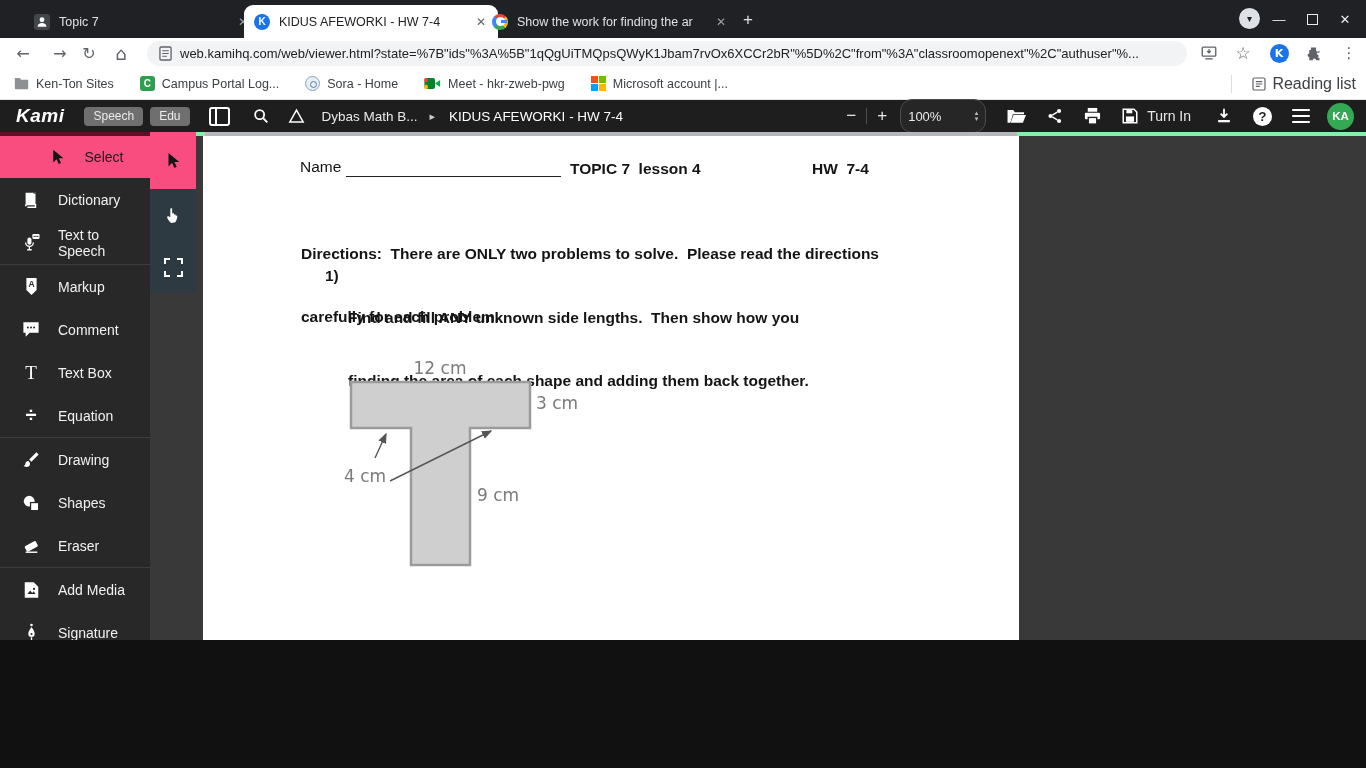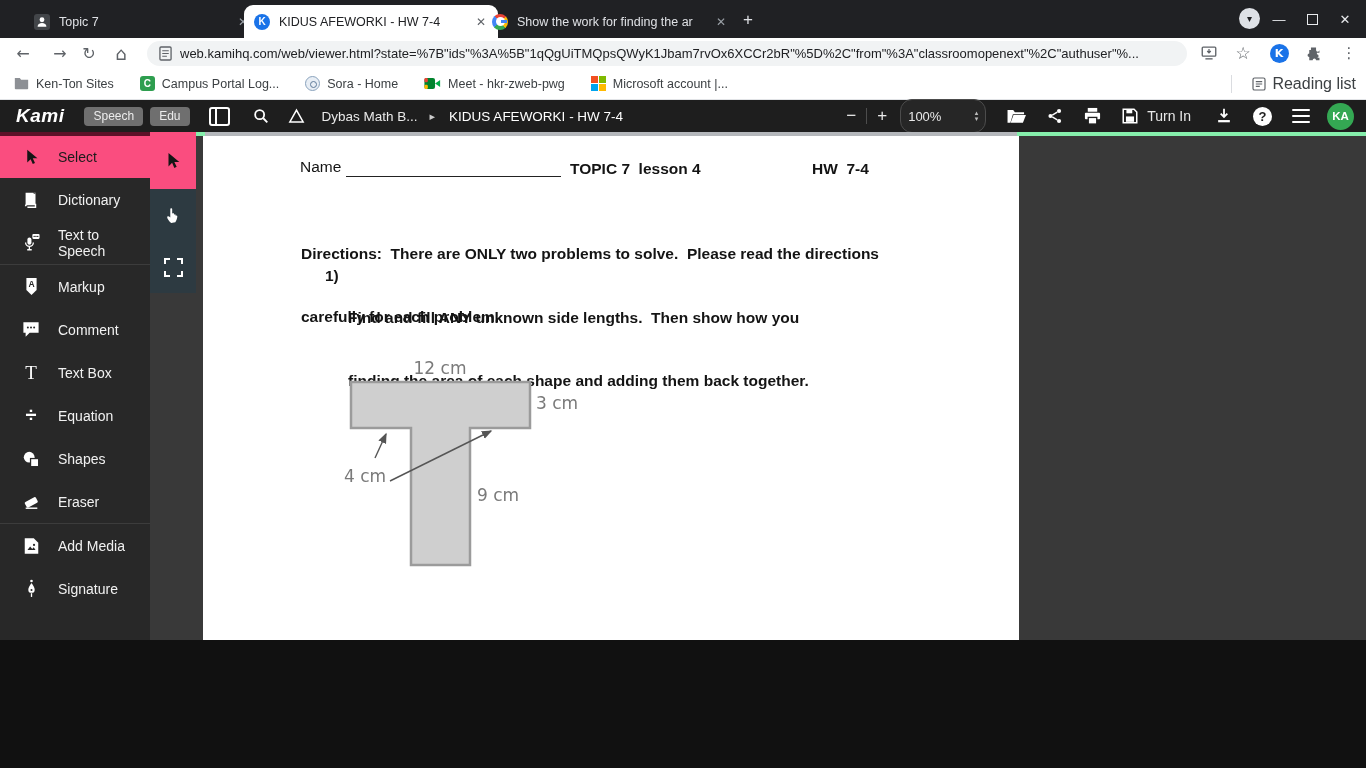--- a/index.html
+++ b/index.html
@@ -75,21 +75,21 @@
           display:flex;align-items:center;justify-content:center;}
   .vsep{width:1px;height:16px;background:#4d4d4d;}
   .accent{position:absolute;left:0;top:132px;width:150px;height:4px;background:#5d1128;}
   .hscroll{position:absolute;left:205px;top:132px;width:812px;height:4px;background:#b4b7bb;}
 
   
   .main{position:absolute;left:0;top:136px;width:1366px;height:582px;background:#393939;}
   .sidebar{position:absolute;left:0;top:0;width:150px;height:582px;background:#282828;}
   .tool{height:43px;display:flex;align-items:center;gap:16px;padding-left:20px;color:#f1f1f1;font-size:14px;}
   .tool .ticon{width:22px;display:flex;justify-content:center;}
-  .tool.selectrow{height:42px;background:#fa4d7f;color:#1b1b1b;}
+  .tool.selectrow{height:42px;background:#fa4d7f;color:#1b1b1b;justify-content:center;}
   .sep{border-top:1px solid #3c3c3c;}
   .sbbottom{position:absolute;left:0;bottom:0;width:150px;height:64px;border-top:1px solid #3c3c3c;}
   .sw1{position:absolute;left:10px;top:13px;width:30px;height:36px;border:3px solid #fa4d7f;border-radius:8px;background:#000;}
   .sw1::after{content:"";position:absolute;left:5px;top:9px;width:9px;height:15px;border-radius:2px;background:#fff;}
   .sw2{position:absolute;left:52px;top:16px;width:26px;height:32px;border-radius:5px;background:#fff;}
   .sw2::after{content:"";position:absolute;left:10px;top:9px;width:7px;height:13px;border-radius:2px;background:#2b2b2b;}
   .collapse{position:absolute;left:122px;top:18px;color:#d0d0d0;font-size:17px;}
 
   .flyout{position:absolute;left:150px;top:-4px;width:46px;}
   .flycell{height:52px;display:flex;align-items:center;justify-content:center;}
@@ -421,20 +421,29 @@
         <span>Comment</span>
       </div>
       <div class="tool">
         <span class="ticon" style="font-size:19px;font-family:'Liberation Serif',serif;color:#fff;">T</span>
         <span>Text Box</span>
       </div>
       <div class="tool">
         <span class="ticon" style="font-size:20px;font-weight:bold;color:#fff;">÷</span>
         <span>Equation</span>
       </div>
+      <div class="tool sep">
+        <span class="ticon">
+          <svg width="18" height="18" viewBox="0 0 20 20">
+              <path d="M16 1.5L18.5 4l-8 8-2.5-2.5z" fill="#fff"></path>
+              <path d="M7 11c-2 .2-3.2 1.4-3.3 3.4-.1 1.2-.8 1.8-1.9 2 1.4 1.7 6 2.1 7-1.2.4-1.4-.2-3.3-1.8-4.2z" fill="#fff"></path>
+            </svg>
+        </span>
+        <span>Drawing</span>
+      </div>
       <div class="tool">
         <span class="ticon">
           <svg width="18" height="18" viewBox="0 0 20 20">
               <circle cx="8" cy="8" r="6" fill="#fff"></circle>
               <rect x="9.5" y="9.5" width="9" height="9" fill="#fff" stroke="#282828" stroke-width="1.4"></rect>
             </svg>
         </span>
         <span>Shapes</span>
       </div>
       <div class="tool">

